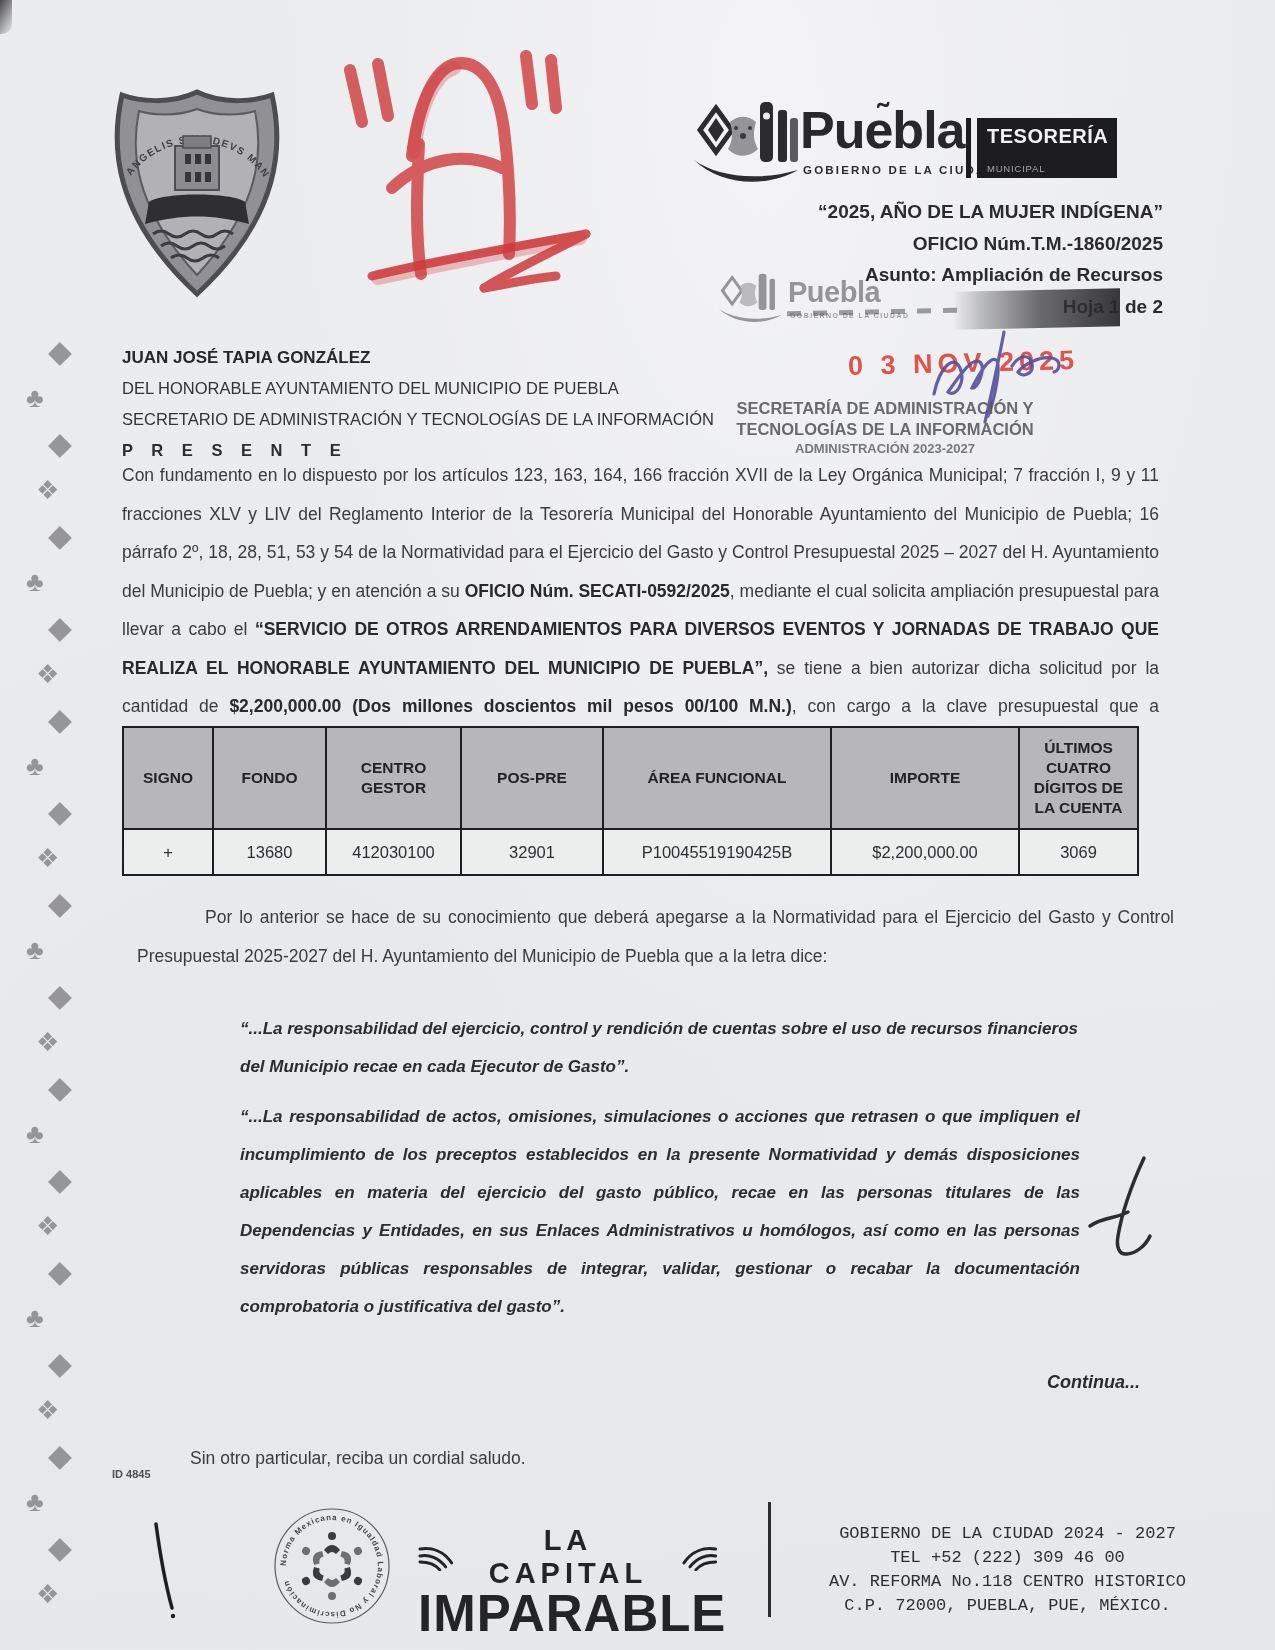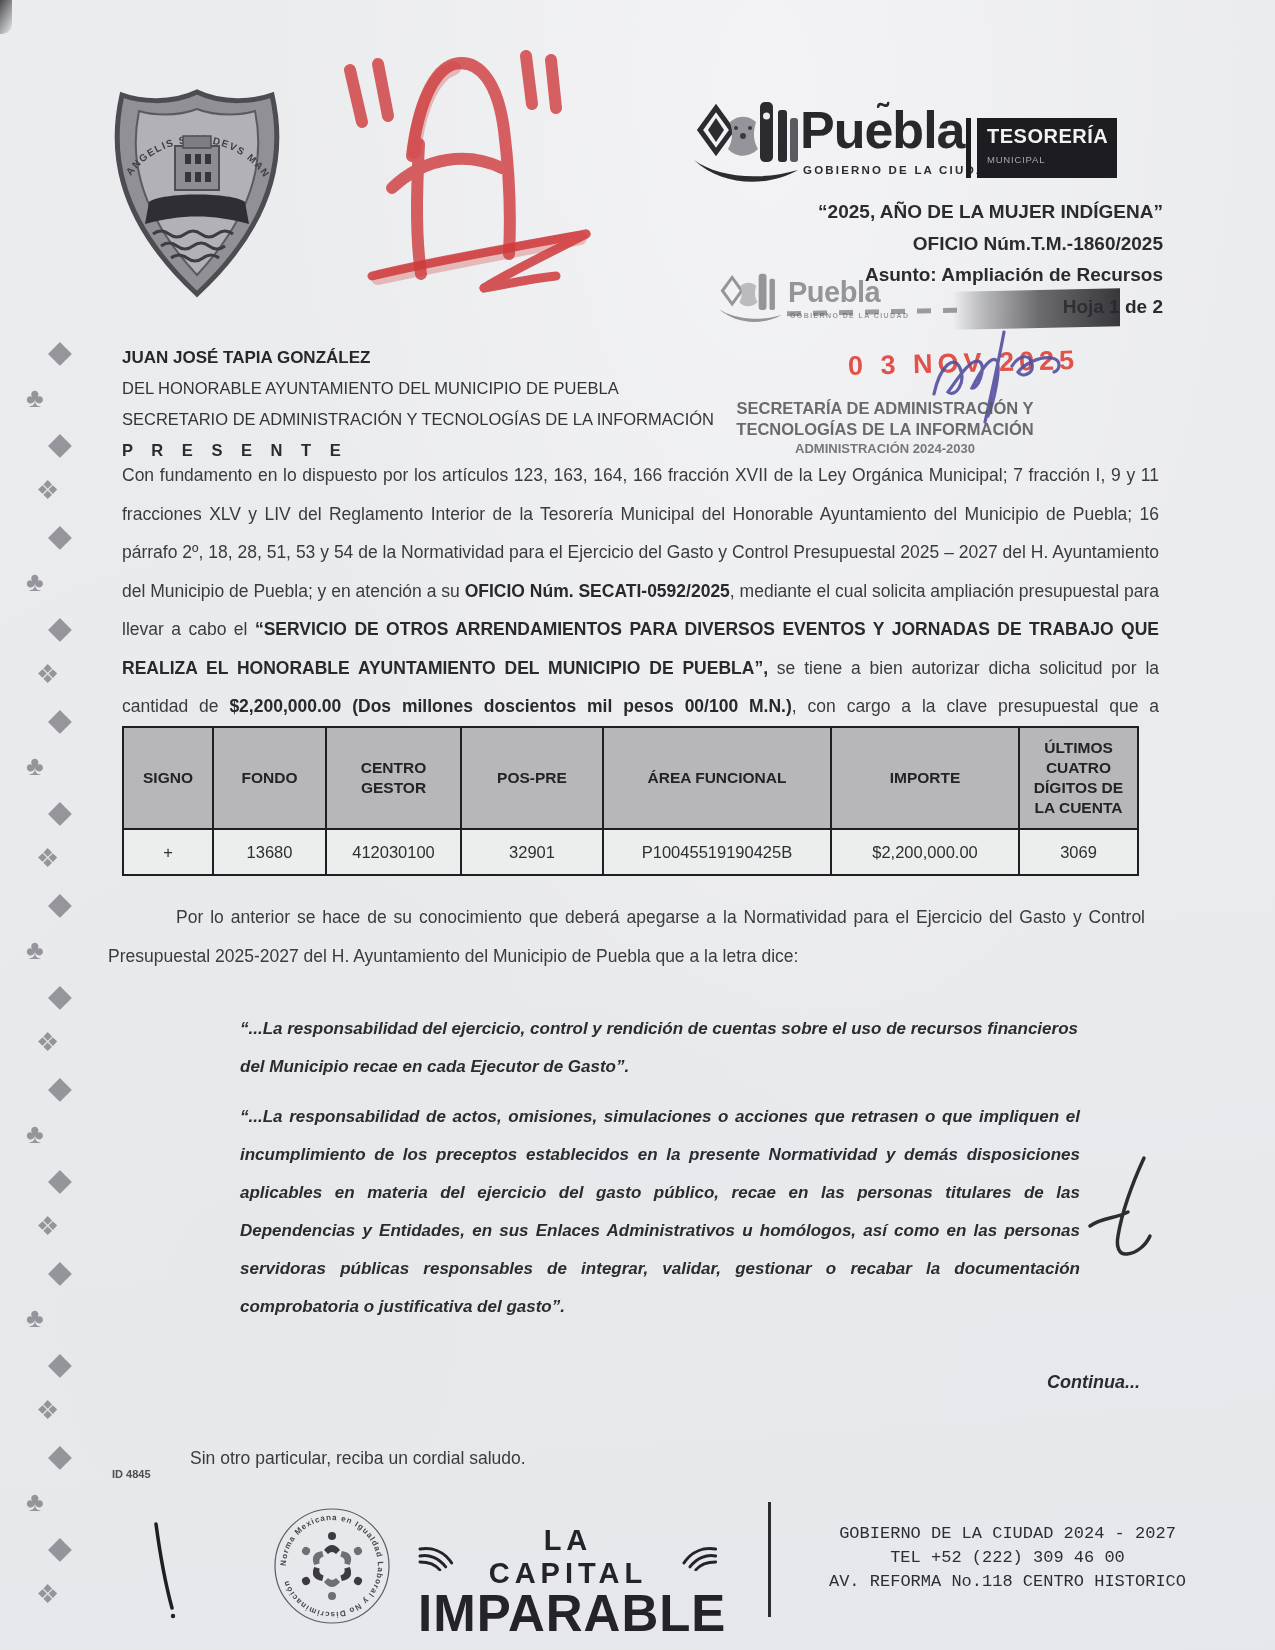--- a/index.html
+++ b/index.html
@@ -28,21 +28,21 @@
   
   .red-a{left:318px;top:26px;width:290px;height:280px;}
   
   .brand-cluster{left:686px;top:96px;width:116px;height:92px;}
   .brand-word{left:800px;top:100px;font-size:52px;font-weight:bold;letter-spacing:-1px;color:#28282c;}
   .brand-tilde{left:878px;top:96px;font-size:34px;font-weight:bold;color:#28282c;transform:rotate(-6deg);}
   .brand-sub{left:803px;top:164px;font-size:11.5px;font-weight:bold;letter-spacing:2.2px;color:#2b2b2f;}
   .brand-bar{left:966px;top:118px;width:5px;height:60px;background:#1c1c20;}
   .brand-box{left:977px;top:118px;width:140px;height:60px;background:#1d1d21;color:#f2f2f4;padding:7px 10px 0 10px;box-sizing:border-box;}
   .brand-box .t1{font-size:20px;font-weight:bold;letter-spacing:.5px;}
-  .brand-box .t2{font-size:9.5px;color:#a7a7ac;letter-spacing:.8px;margin-top:6px;}
+  .brand-box .t2{font-size:9.5px;color:#a7a7ac;letter-spacing:.8px;margin-top:15px;}
   
   .header-lines{right:112px;top:196px;text-align:right;font-weight:bold;color:#2a2a2f;font-size:19px;line-height:31.5px;}
   
   .ghost{opacity:.55;filter:blur(.3px);}
   .ghost-cluster{left:714px;top:270px;width:70px;height:56px;}
   .ghost-word{left:788px;top:276px;font-size:29px;font-weight:bold;color:#4a4a4f;letter-spacing:-.5px;}
   .ghost-sub{left:790px;top:312px;font-size:7px;font-weight:bold;letter-spacing:1.4px;color:#55555b;}
   .ghost-bar{left:952px;top:290px;width:168px;height:38px;transform:skewY(-1.2deg);
     background:linear-gradient(90deg,rgba(80,80,85,0) 0%,rgba(80,80,85,.30) 16%,rgba(56,56,60,.72) 52%,rgba(40,40,44,.92) 100%);}
   .ghost-bar:after{content:"";position:absolute;left:-165px;top:16px;width:180px;height:5px;
@@ -52,21 +52,21 @@
   .signature{left:928px;top:312px;width:150px;height:115px;}
   .stamp-text{left:700px;top:398px;width:370px;text-align:center;color:#57575e;opacity:.88;}
   .stamp-text .l1{font-size:16.5px;font-weight:bold;line-height:21px;}
   .stamp-text .l3{font-size:13px;font-weight:bold;margin-top:1px;color:#66666d;}
   
   .addressee{left:122px;top:342px;font-size:16.5px;line-height:31px;color:#333338;}
   .addressee .name{font-weight:bold;font-size:17px;color:#27272c;}
   .addressee .pres{font-weight:bold;letter-spacing:7px;color:#2b2b30;}
   
   .para1{left:122px;top:456px;width:1037px;font-size:17.5px;line-height:38.5px;text-align:justify;text-align-last:left;margin:0;}
-  .para2{left:108px;top:898px;width:1037px;font-size:17.5px;line-height:38.5px;text-align:justify;text-align-last:left;text-indent:68px;margin:0;}
+  .para2{left:137px;top:898px;width:1037px;font-size:17.5px;line-height:38.5px;text-align:justify;text-align-last:left;text-indent:68px;margin:0;}
   .quote{font-style:italic;font-weight:bold;color:#2b2b30;font-size:17px;line-height:38px;margin:0;}
   .q1{left:240px;top:1010px;width:840px;}
   .q2{left:240px;top:1098px;width:840px;text-align:justify;text-align-last:left;}
   .ink-check{left:1076px;top:1150px;width:90px;height:120px;}
   .continua{right:135px;top:1372px;font-size:18px;font-weight:bold;font-style:italic;color:#2a2a2f;}
   .closing{left:190px;top:1448px;font-size:17.5px;}
   .doc-id{left:112px;top:1468px;font-size:11px;font-weight:bold;color:#4e4e55;}
   
   table.budget{left:122px;top:726px;position:absolute;width:1015px;border-collapse:collapse;table-layout:fixed;}
   table.budget th{background:#b7b7ba;font-size:15.5px;font-weight:bold;color:#222227;padding:10px 6px;line-height:20px;}
@@ -208,21 +208,21 @@
   <div class="abs ghost ghost-sub">GOBIERNO DE LA CIUDAD</div>
   <div class="abs ghost-bar"></div>
 
   <div class="abs date-stamp">0 3 NOV 2025</div>
   <svg class="abs signature" viewBox="0 0 150 115">
     <path d="M6,82 C12,54 26,42 32,56 C38,70 28,86 20,80 C30,66 44,44 52,50 C58,56 50,78 44,76 C52,60 62,44 68,48 C74,52 66,90 60,104 M76,20 C70,52 62,88 57,110 M84,54 C92,42 102,42 104,52 C106,62 94,66 90,60 C96,52 112,44 124,46 C134,48 132,58 126,60" fill="none" stroke="#524fa0" stroke-width="3.2" stroke-linecap="round" opacity="0.9"></path>
   </svg>
   <div class="abs stamp-text">
     <div class="l1">SECRETARÍA DE ADMINISTRACIÓN Y</div>
     <div class="l1">TECNOLOGÍAS DE LA INFORMACIÓN</div>
-    <div class="l3">ADMINISTRACIÓN 2024-2030</div>
+    <div class="l3">ADMINISTRACIÓN 2023-2027</div>
   </div>
 
   <div class="abs addressee">
     <div class="name">JUAN JOSÉ TAPIA GONZÁLEZ</div>
     <div>DEL HONORABLE AYUNTAMIENTO DEL MUNICIPIO DE PUEBLA</div>
     <div>SECRETARIO DE ADMINISTRACIÓN Y TECNOLOGÍAS DE LA INFORMACIÓN</div>
     <div class="pres">P R E S E N T E</div>
   </div>
 
   <p class="abs para1"><span>Con fundamento en lo dispuesto por los artículos 123, 163, 164, 166 fracción XVII de la Ley Orgánica Municipal; 7 fracción I, 9 y 11 fracciones XLV y LIV del Reglamento Interior de la Tesorería Municipal del Honorable Ayuntamiento del Municipio de Puebla; 16 párrafo 2º, 18, 28, 51, 53 y 54 de la Normatividad para el Ejercicio del Gasto y Control Presupuestal 2025 – 2027 del H. Ayuntamiento del Municipio de Puebla; y en atención a su </span><span class="run-b">OFICIO Núm. SECATI-0592/2025</span><span>, mediante el cual solicita ampliación presupuestal para llevar a cabo el </span><span class="run-b">“SERVICIO DE OTROS ARRENDAMIENTOS PARA DIVERSOS EVENTOS Y JORNADAS DE TRABAJO QUE REALIZA EL HONORABLE AYUNTAMIENTO DEL MUNICIPIO DE PUEBLA”,</span><span> se tiene a bien autorizar dicha solicitud por la cantidad de </span><span class="run-b">$2,200,000.00 (Dos millones doscientos mil pesos 00/100 M.N.)</span><span>, con cargo a la clave presupuestal que a continuación se indica:</span></p>
@@ -330,15 +330,16 @@
       </svg>
     </div>
     <div class="imp">IMPARABLE</div>
   </div>
 
   <div class="abs footer-divider"></div>
   <div class="abs footer-address">
       <div>GOBIERNO DE LA CIUDAD 2024 - 2027</div>
       <div>TEL +52 (222) 309 46 00</div>
       <div>AV. REFORMA No.118 CENTRO HISTORICO</div>
+      <div>C.P. 72000, PUEBLA, PUE, MÉXICO.</div>
     </div>
 
 </div>
 
 </body></html>

